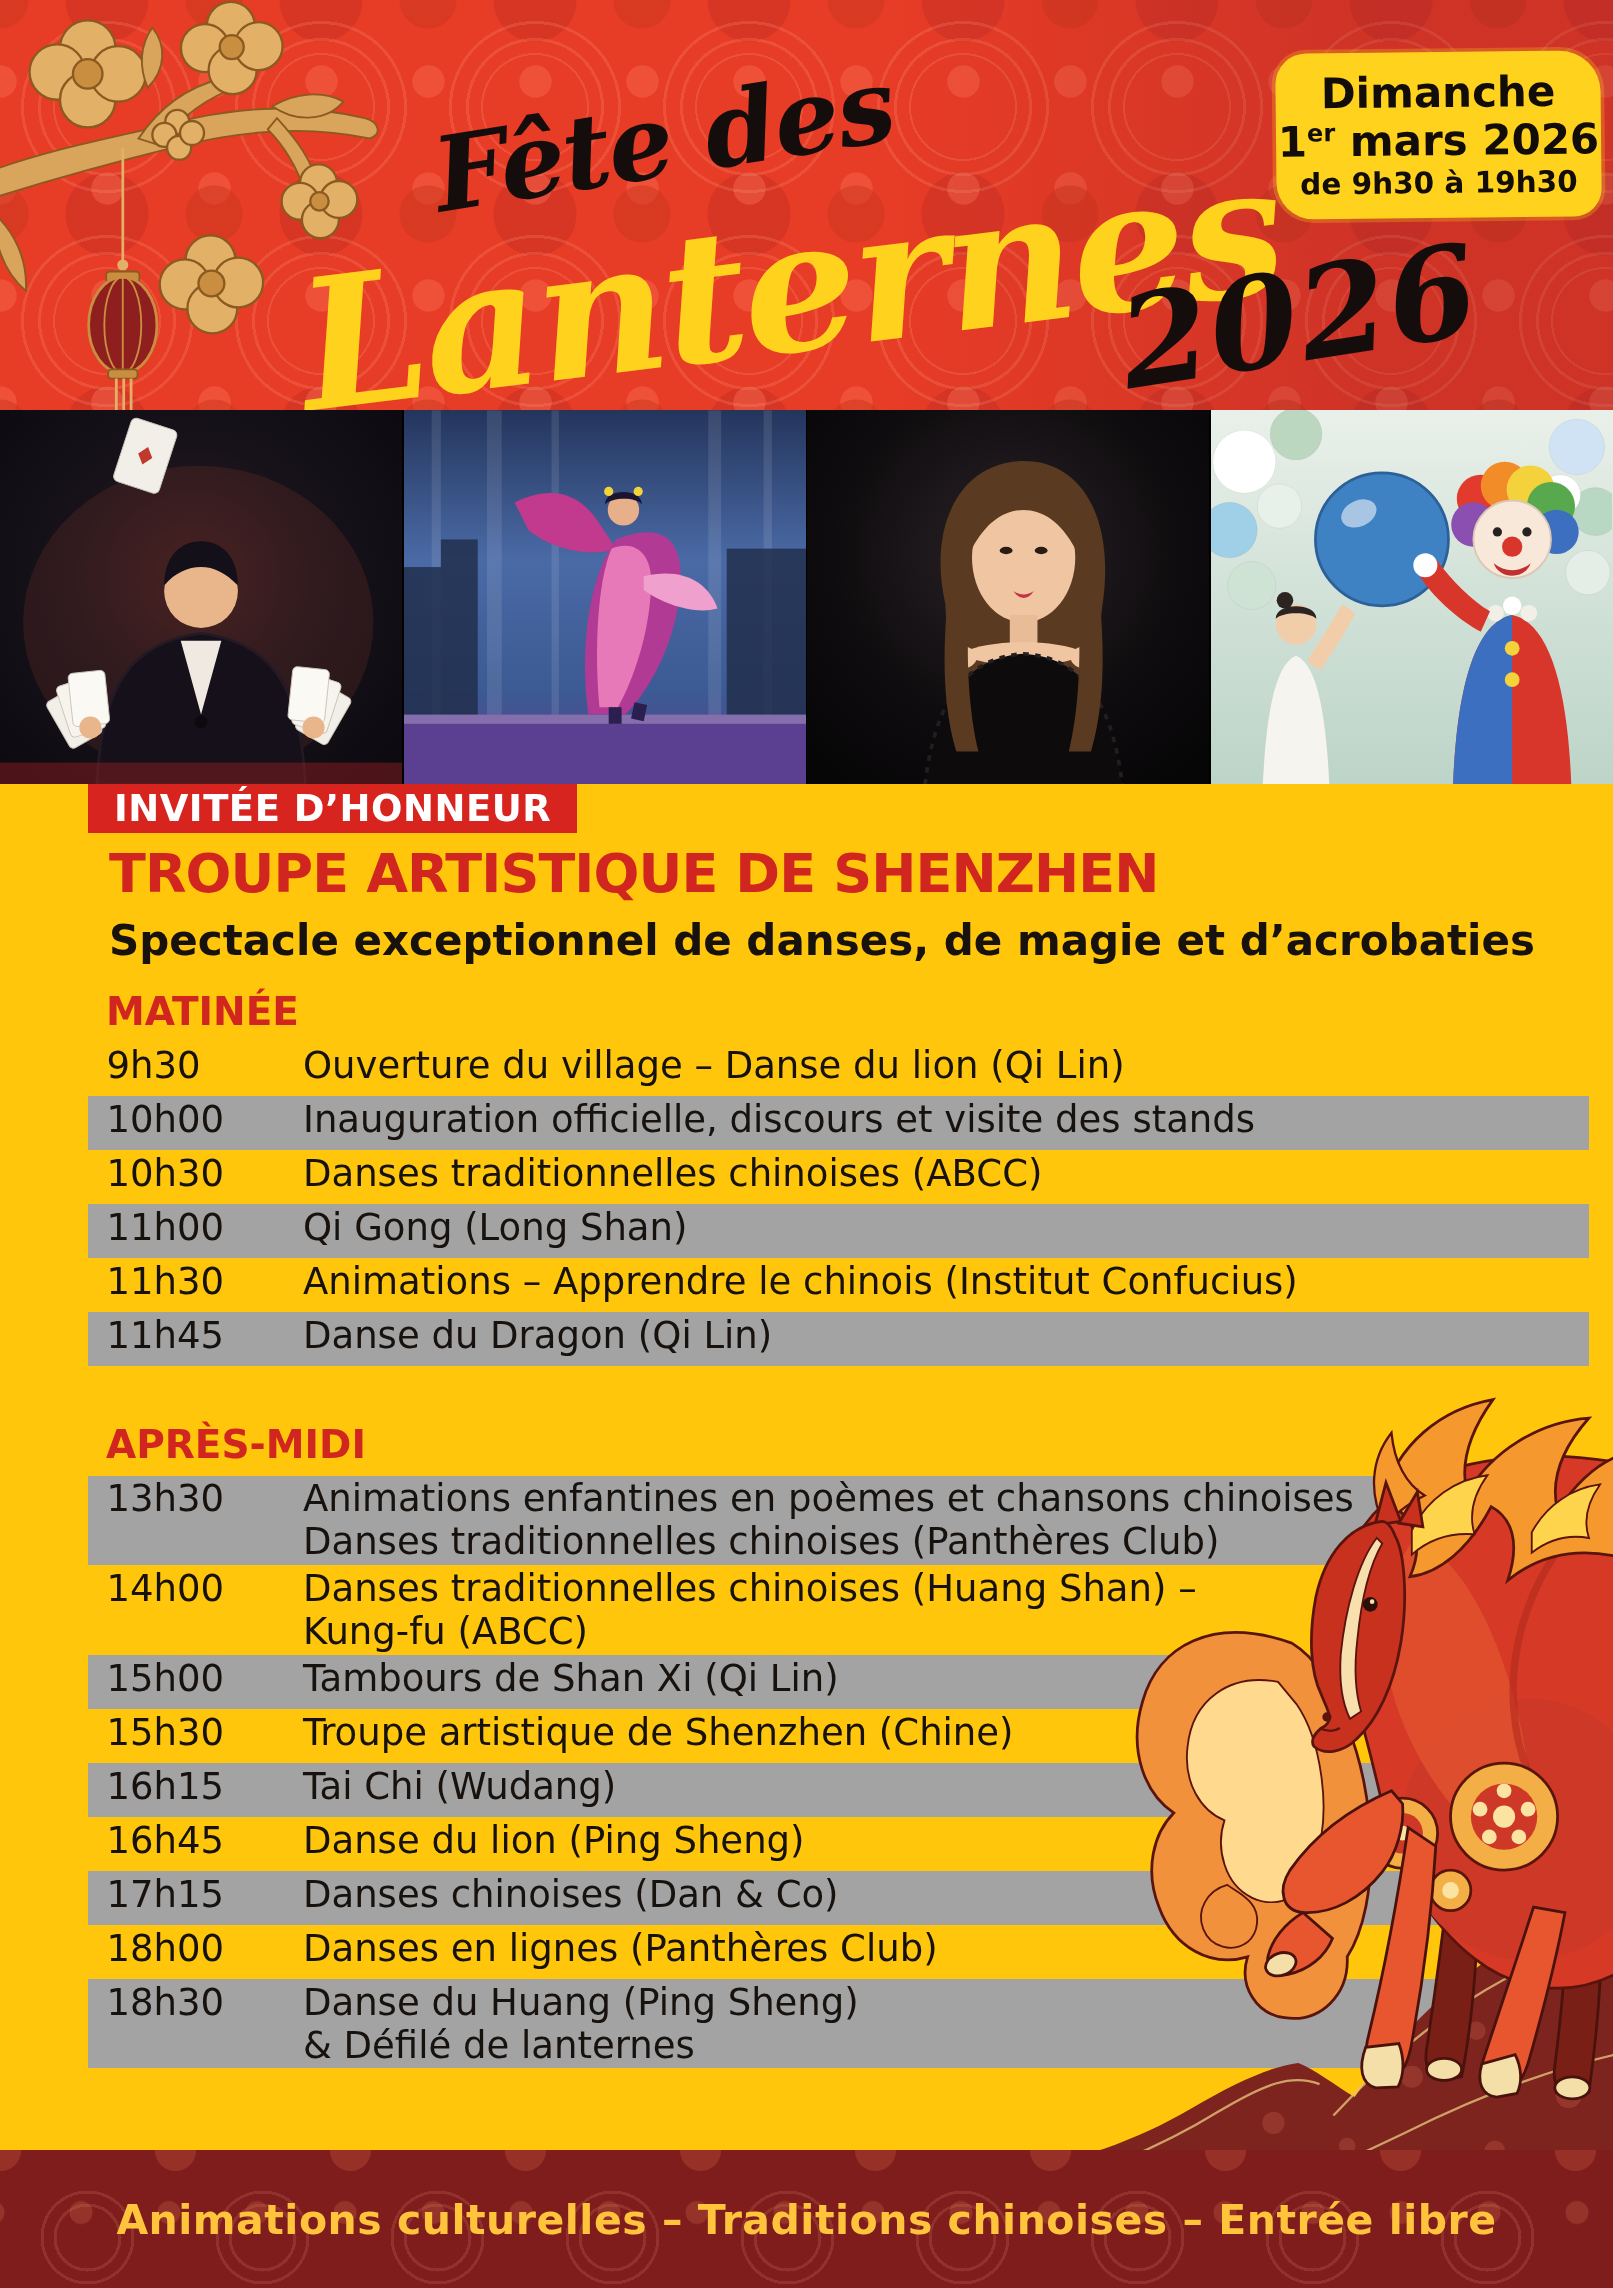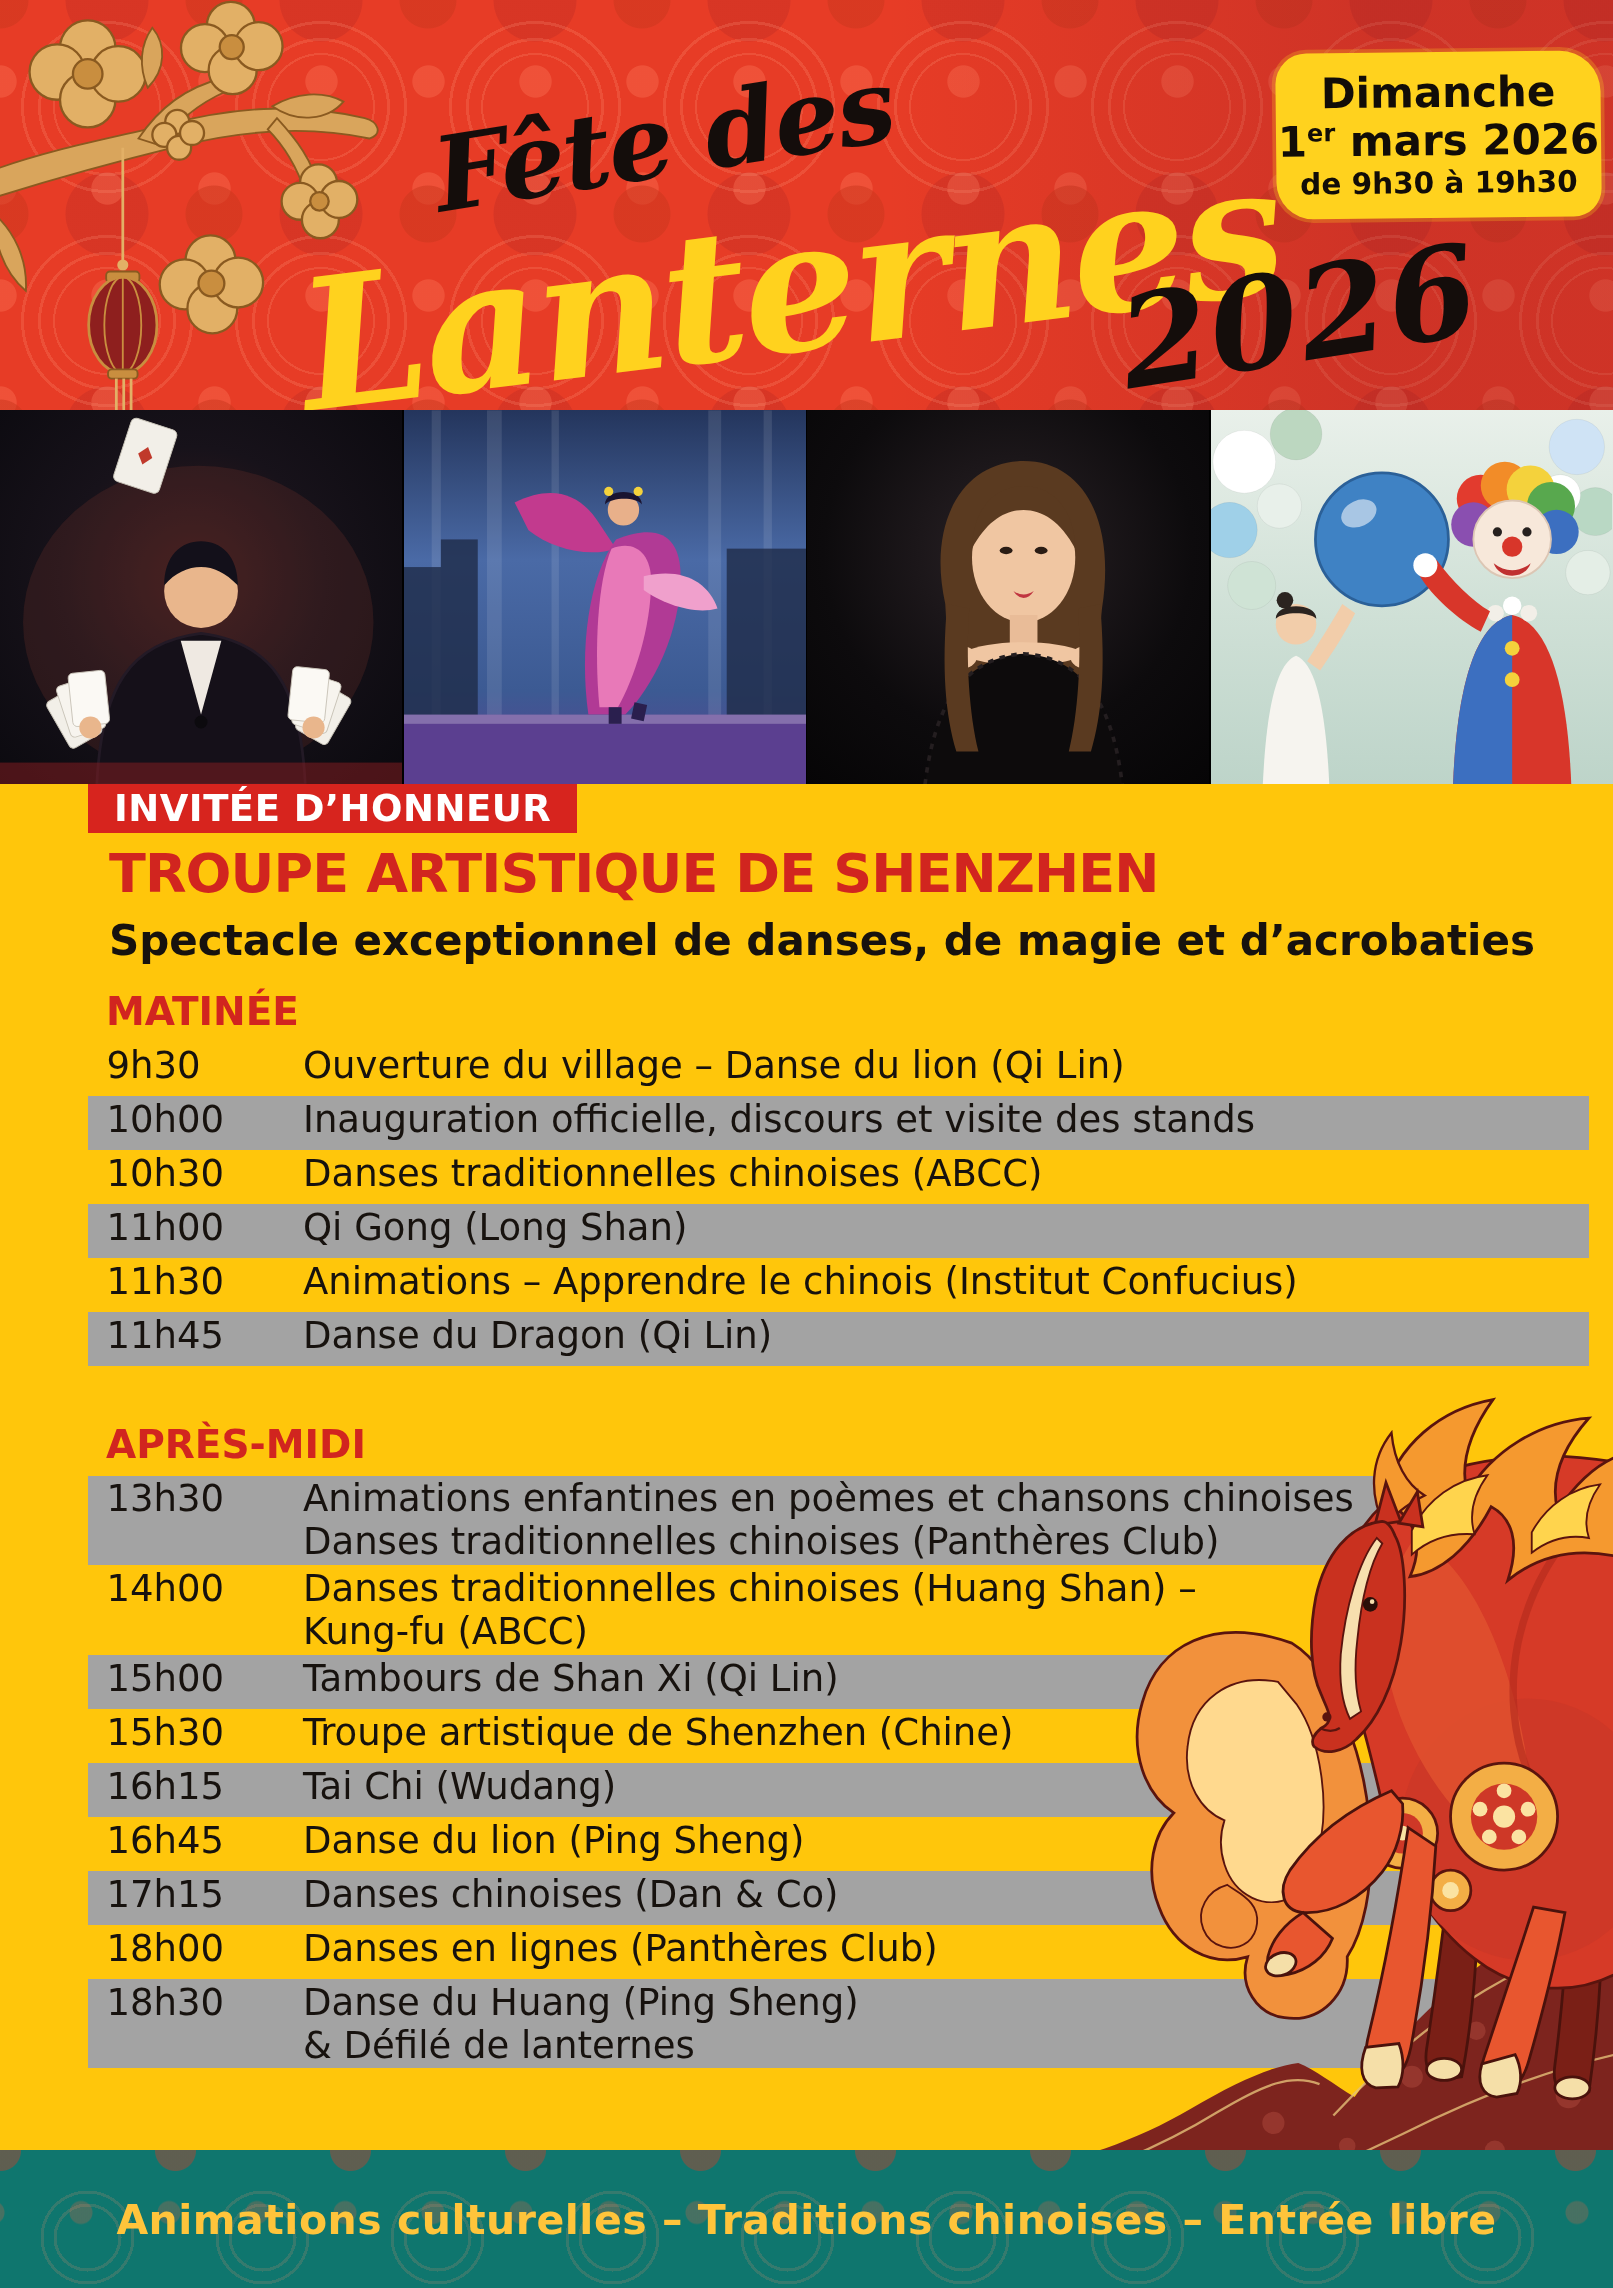--- a/index.html
+++ b/index.html
@@ -46,21 +46,21 @@
   .subtitle{margin:8.3px 0 0 109px;font-size:42px;font-weight:bold;color:#17120e;line-height:1.05;}
   .sec-label{margin:29.5px 0 0 106px;font-size:39px;font-weight:bold;color:#D1251F;line-height:1.05;}
   .sec-label.pm{margin-top:59px;}
   .rows{margin-top:9.2px;}
   .band{margin:0 24px 0 88px;min-height:54px;display:flex;align-items:flex-start;padding:1.8px 0;box-sizing:border-box;}
   .band.hl{background:#a3a3a3;}
   .time{flex:none;width:215px;padding-left:18.5px;font-size:37px;color:#17120e;box-sizing:border-box;}
   .desc{flex:1;font-size:37px;color:#17120e;line-height:43px;}
 
   
-  .footer{position:absolute;left:0;bottom:0;width:1613px;height:139px;background-color:#0f766e;overflow:hidden;display:flex;align-items:center;justify-content:center;}
+  .footer{position:absolute;left:0;bottom:0;width:1613px;height:139px;background-color:#7f1d1d;overflow:hidden;display:flex;align-items:center;justify-content:center;}
   .footer .pattern{position:absolute;inset:0;
     background-image:
       radial-gradient(circle, rgba(255,190,160,0) 0 31px, rgba(230,140,110,.18) 31px 34px, rgba(255,190,160,0) 34px 44px, rgba(230,140,110,.18) 44px 47px, rgba(255,190,160,0) 47px),
       radial-gradient(circle, rgba(175,70,50,.5) 0 20px, rgba(175,70,50,0) 21px),
       radial-gradient(circle, rgba(200,100,70,.30) 0 11px, rgba(200,100,70,0) 12px);
     background-size:175px 175px,175px 175px,88px 88px;background-position:0 0,88px 88px,37px 18.5px;}
   .footer-text{position:relative;font-size:41px;font-weight:bold;color:#FFC43B;letter-spacing:0.5px;}
 
   
   .branch-wrap{position:absolute;left:0;top:0;width:397px;height:434px;pointer-events:none;}

